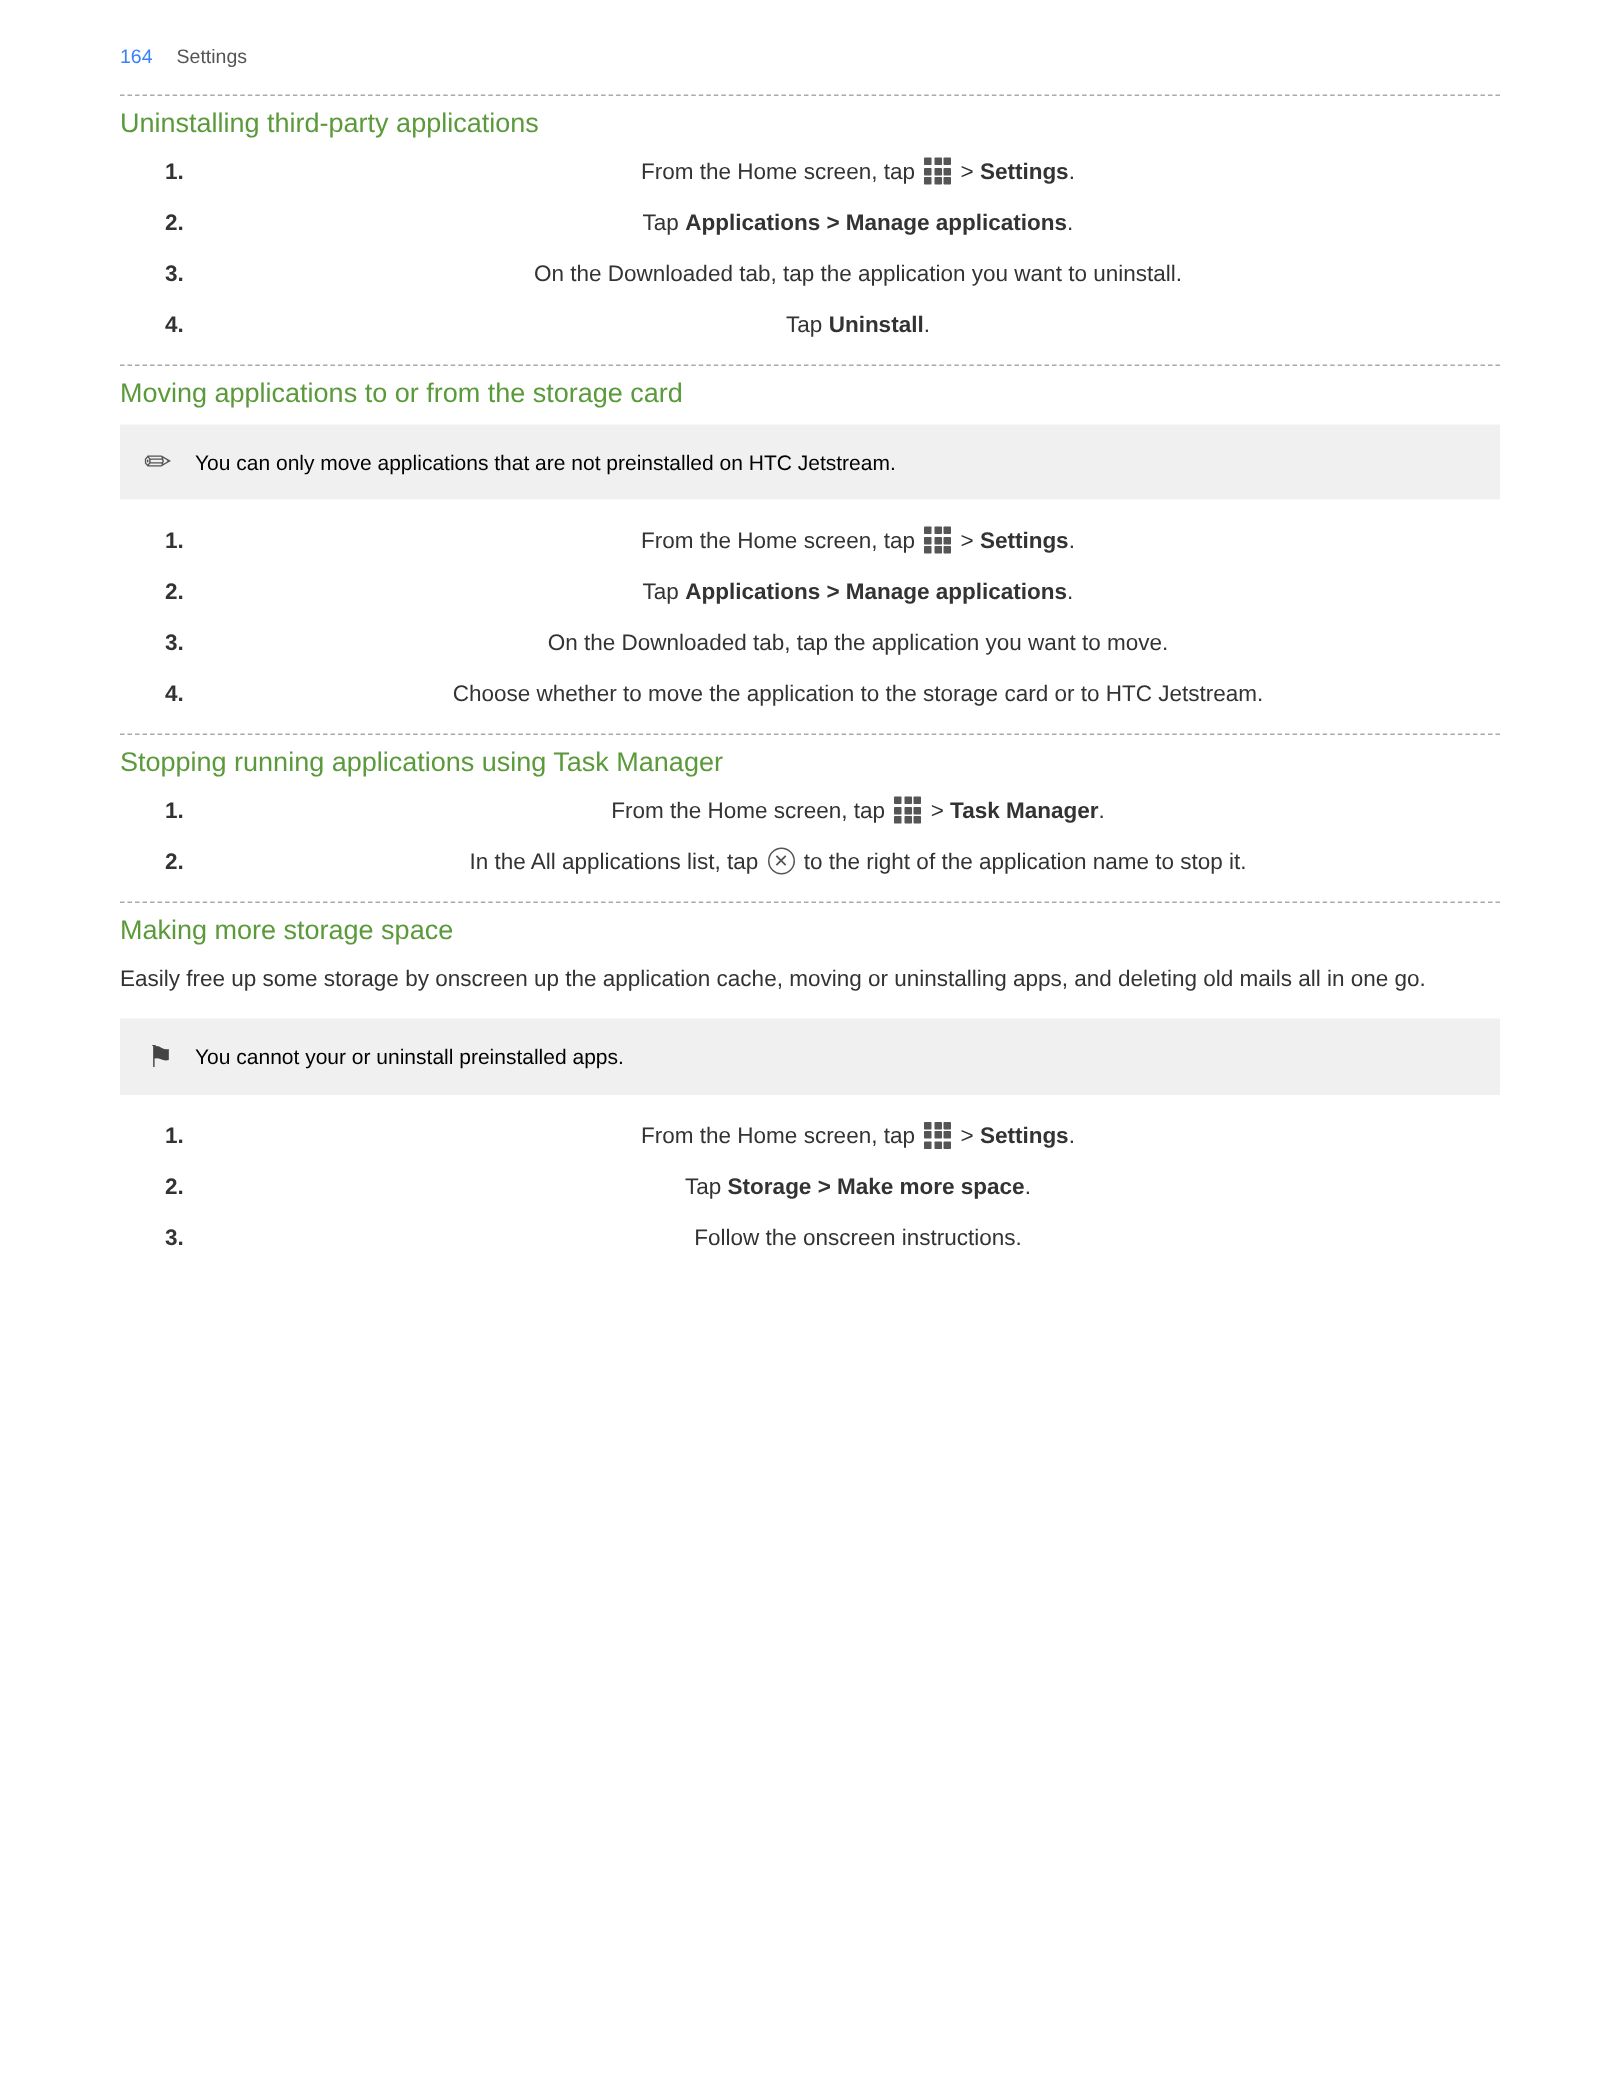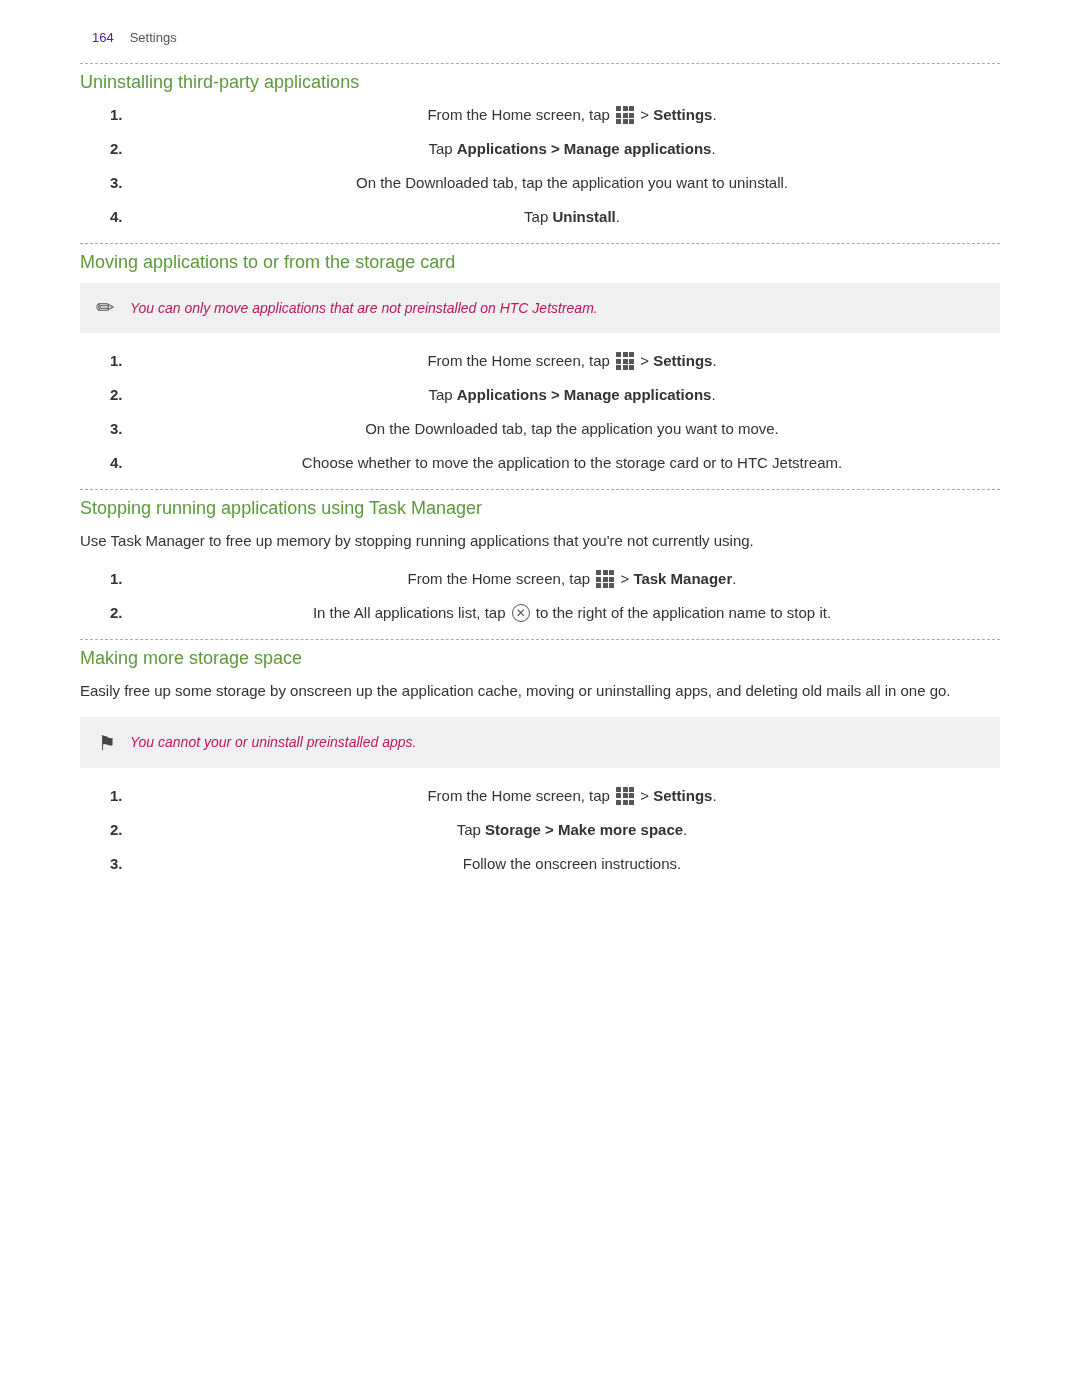--- a/index.html
+++ b/index.html
@@ -19,23 +19,22 @@
     }
 
     .page-number-area {
       display: flex;
       align-items: center;
       margin-bottom: 18px;
     }
 
     .page-number {
       font-size: 13px;
-      color: #4c1d95;
+      color: #3b82f6;
       margin-right: 16px;
-      margin-left: 12px;
     }
 
     .page-label {
       font-size: 13px;
       color: #555;
     }
 
     .section {
       margin-bottom: 10px;
     }
@@ -135,23 +134,22 @@
       left: 18px;
       top: 50%;
       transform: translateY(-50%);
       font-size: 20px;
       color: #444;
       font-style: normal;
     }
 
     .note-text {
       font-size: 14px;
-      color: #be185d;
+      color: #000000;
       line-height: 1.6;
-      font-style: italic;
     }
 
     .x-icon {
       display: inline-flex;
       align-items: center;
       justify-content: center;
       width: 18px;
       height: 18px;
       border: 1.5px solid #555;
       border-radius: 50%;
@@ -257,21 +255,20 @@
       <span class="step-content">
         Choose whether to move the application to the storage card or to HTC Jetstream.
       </span>
     </li>
   </ol>
 </div>
 
 <div class="section">
   <hr class="section-divider">
   <h2 class="section-title">Stopping running applications using Task Manager</h2>
-  <p class="section-body">Use Task Manager to free up memory by stopping running applications that you're not currently using.</p>
   <ol class="steps-list">
     <li>
       <span class="step-number">1.</span>
       <span class="step-content">
         From the Home screen, tap
         <span class="grid-icon">
             <span></span>
             <span></span>
             <span></span>
             <span></span>

